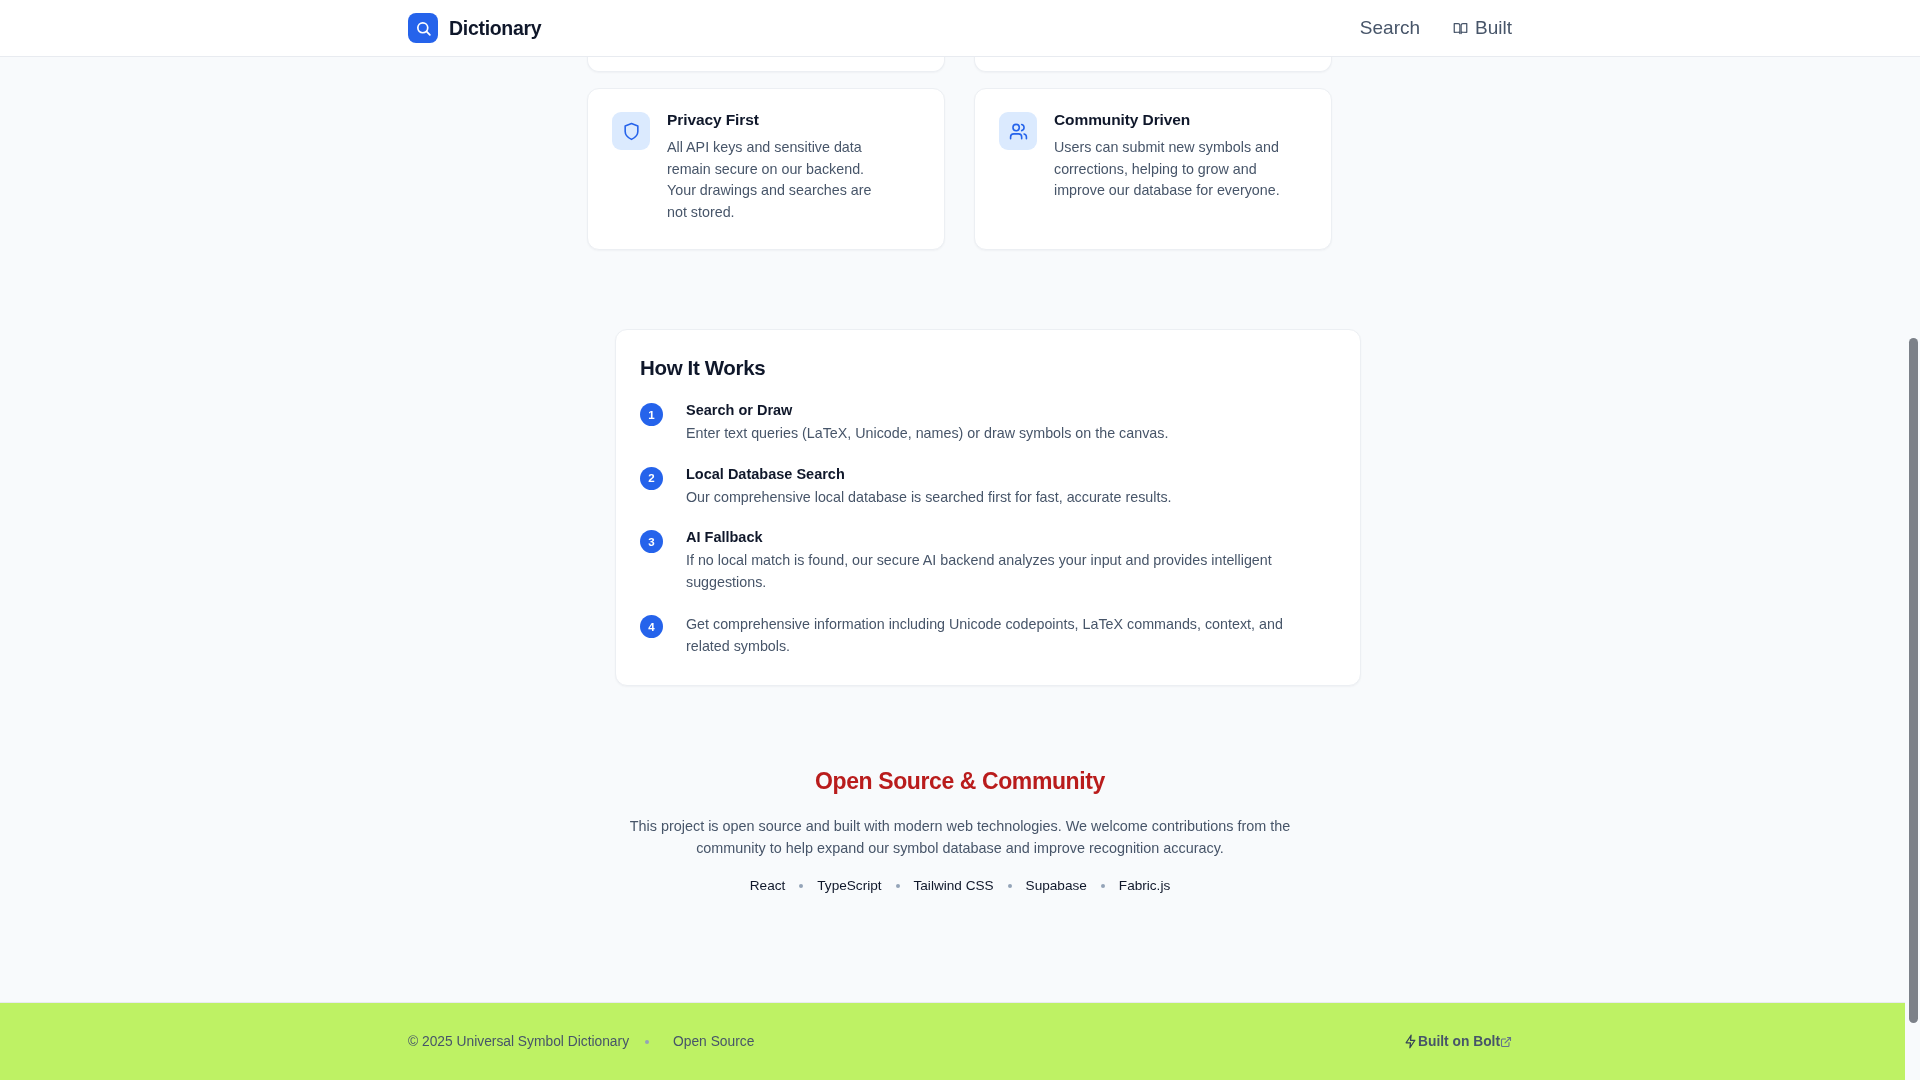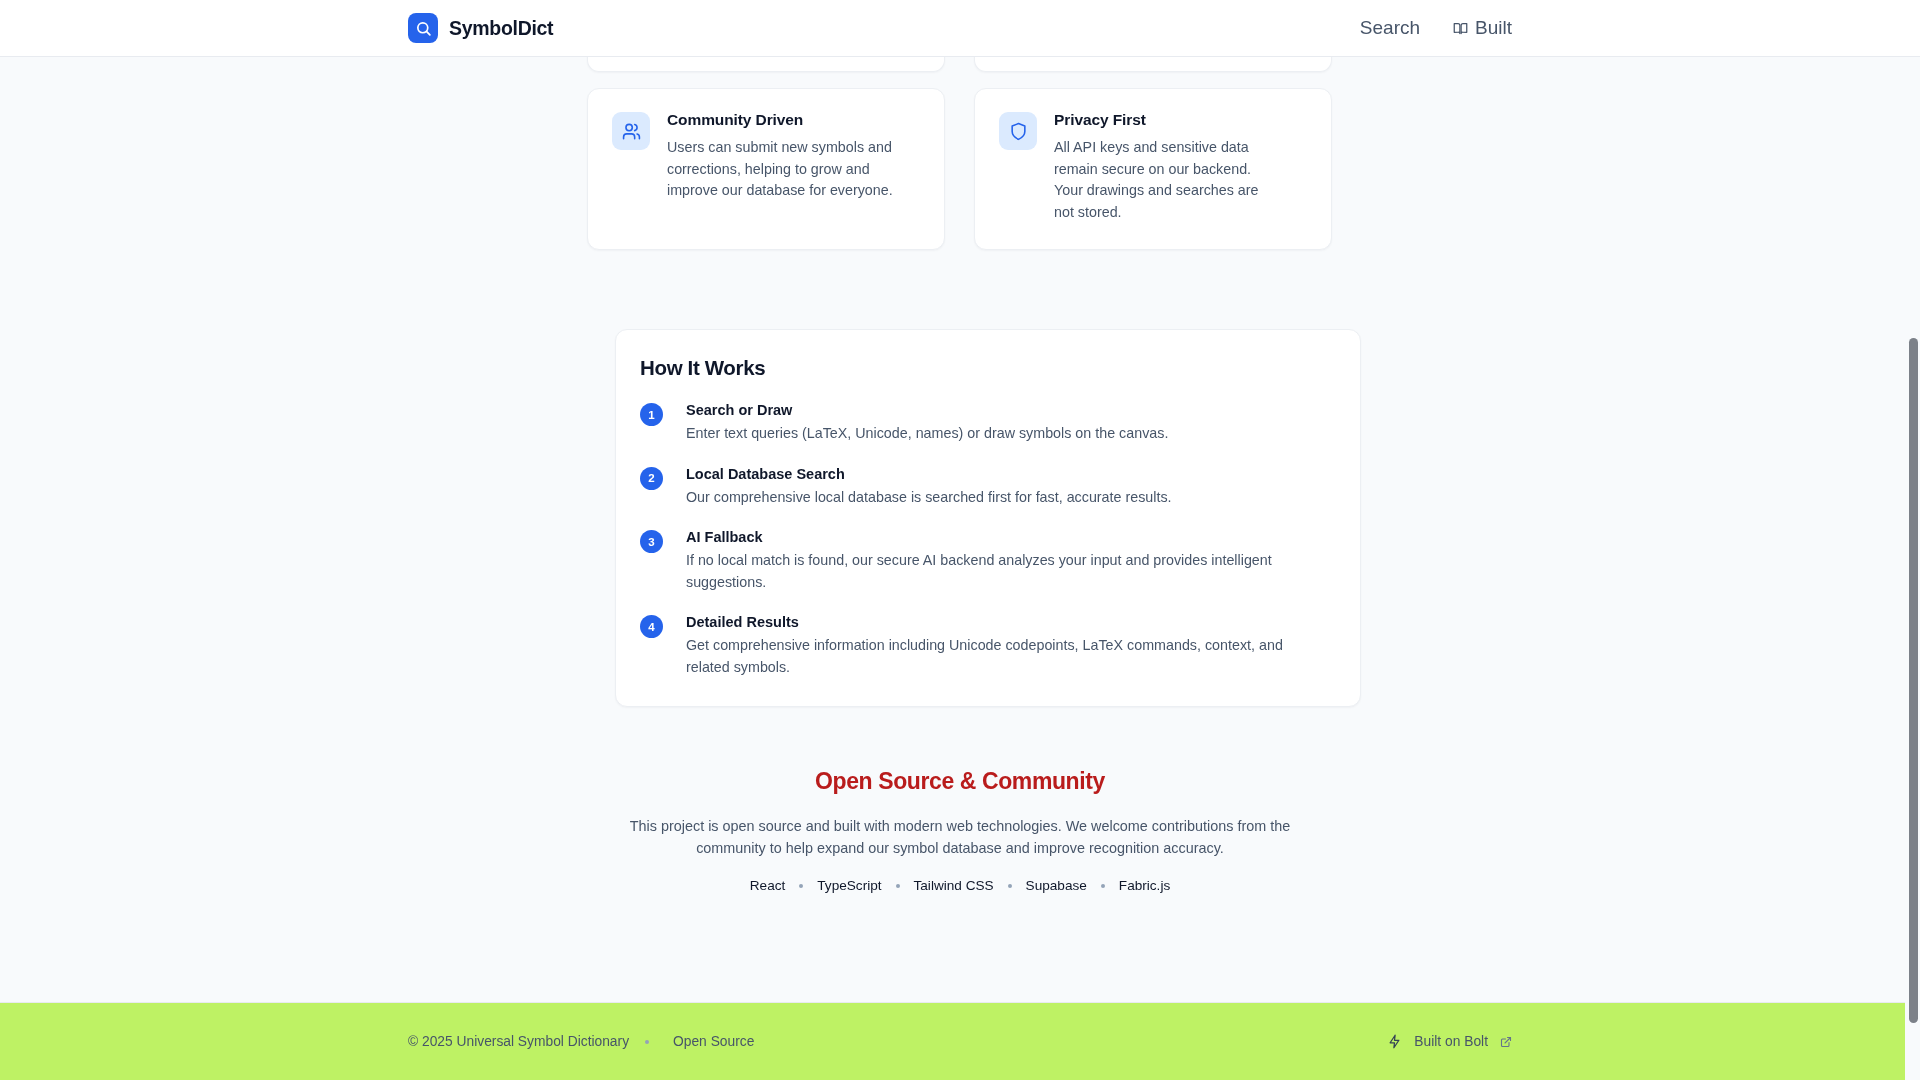--- a/index.html
+++ b/index.html
@@ -258,24 +258,25 @@
     width: 4px; height: 4px;
     border-radius: 50%;
     background: #94a3b8;
     margin: 0 16px;
     flex: none;
   }
   .footer-link { cursor: pointer; margin-left: 8px; }
   .footer-right {
     display: flex;
     align-items: center;
-    gap: 12px;
+    gap: 0;
     font-size: 13.8px;
     color: #475569;
     cursor: pointer;
+    font-weight: bold;
   }
 
   
   .scrollbar-track {
     position: absolute;
     top: 57px; right: 0;
     width: 15px;
     height: 1023px;
     background: #f8fafc;
     z-index: 30;
@@ -301,21 +302,21 @@
   <div class="header">
     <div class="header-inner">
 
       <div class="brand">
         <span class="brand-logo">
           <svg width="17" height="17" viewBox="0 0 24 24" fill="none" stroke="#ffffff" stroke-width="2.4" stroke-linecap="round" stroke-linejoin="round">
             <circle cx="11" cy="11" r="7"></circle>
             <line x1="16.2" y1="16.2" x2="21" y2="21"></line>
           </svg>
         </span>
-        <span class="brand-name">SymbolDict</span>
+        <span class="brand-name">Dictionary</span>
       </div>
 
       <div class="nav">
         <div class="nav-item">
           <span>Search</span>
         </div>
         <div class="nav-item">
           <span>
             <svg width="15" height="15" viewBox="0 0 24 24" fill="none" stroke="#475569" stroke-width="2" stroke-linecap="round" stroke-linejoin="round">
               <path d="M2 4h6a3 3 0 0 1 3 3v13a2.5 2.5 0 0 0-2.5-2H2z"></path>
@@ -330,48 +331,48 @@
   </div>
 
   <div class="content">
 
     <div class="cards-top">
       <div class="card-stub"></div>
       <div class="card-stub"></div>
     </div>
 
     <div class="cards">
+
+      <div class="card card-2">
+        <span class="card-icon">
+          <svg width="19" height="19" viewBox="0 0 24 24" fill="none" stroke="#2563eb" stroke-width="2" stroke-linecap="round" stroke-linejoin="round">
+            <path d="M12 22s8-4 8-10V5l-8-3-8 3v7c0 6 8 10 8 10z"></path>
+          </svg>
+        </span>
+        <div class="card-body">
+          <div class="card-title">Privacy First</div>
+          <div class="card-text">All API keys and sensitive data remain secure on our backend. Your drawings and searches are not stored.</div>
+        </div>
+      </div>
 
       <div class="card card-1">
         <span class="card-icon">
           <svg width="19" height="19" viewBox="0 0 24 24" fill="none" stroke="#2563eb" stroke-width="2" stroke-linecap="round" stroke-linejoin="round">
             <path d="M16 21v-2a4 4 0 0 0-4-4H6a4 4 0 0 0-4 4v2"></path>
             <circle cx="9" cy="7" r="4"></circle>
             <path d="M22 21v-2a4 4 0 0 0-3-3.87"></path>
             <path d="M16 3.13a4 4 0 0 1 0 7.75"></path>
           </svg>
         </span>
         <div class="card-body">
           <div class="card-title">Community Driven</div>
           <div class="card-text">Users can submit new symbols and corrections, helping to grow and improve our database for everyone.</div>
         </div>
       </div>
 
-      <div class="card card-2">
-        <span class="card-icon">
-          <svg width="19" height="19" viewBox="0 0 24 24" fill="none" stroke="#2563eb" stroke-width="2" stroke-linecap="round" stroke-linejoin="round">
-            <path d="M12 22s8-4 8-10V5l-8-3-8 3v7c0 6 8 10 8 10z"></path>
-          </svg>
-        </span>
-        <div class="card-body">
-          <div class="card-title">Privacy First</div>
-          <div class="card-text">All API keys and sensitive data remain secure on our backend. Your drawings and searches are not stored.</div>
-        </div>
-      </div>
-
     </div>
 
     <div class="howto">
       <div class="howto-title">How It Works</div>
       <div class="steps">
 
         <div class="step">
           <span class="step-num">1</span>
           <div class="step-body">
             <div class="step-title">Search or Draw</div>
@@ -391,21 +392,20 @@
           <span class="step-num">3</span>
           <div class="step-body">
             <div class="step-title">AI Fallback</div>
             <div class="step-text">If no local match is found, our secure AI backend analyzes your input and provides intelligent suggestions.</div>
           </div>
         </div>
 
         <div class="step">
           <span class="step-num">4</span>
           <div class="step-body">
-            <div class="step-title">Detailed Results</div>
             <div class="step-text">Get comprehensive information including Unicode codepoints, LaTeX commands, context, and related symbols.</div>
           </div>
         </div>
 
       </div>
     </div>
 
     <div class="opensource">
       <div class="os-title">Open Source &amp; Community</div>
       <div class="os-text">This project is open source and built with modern web technologies. We welcome contributions from the community to help expand our symbol database and improve recognition accuracy.</div>

